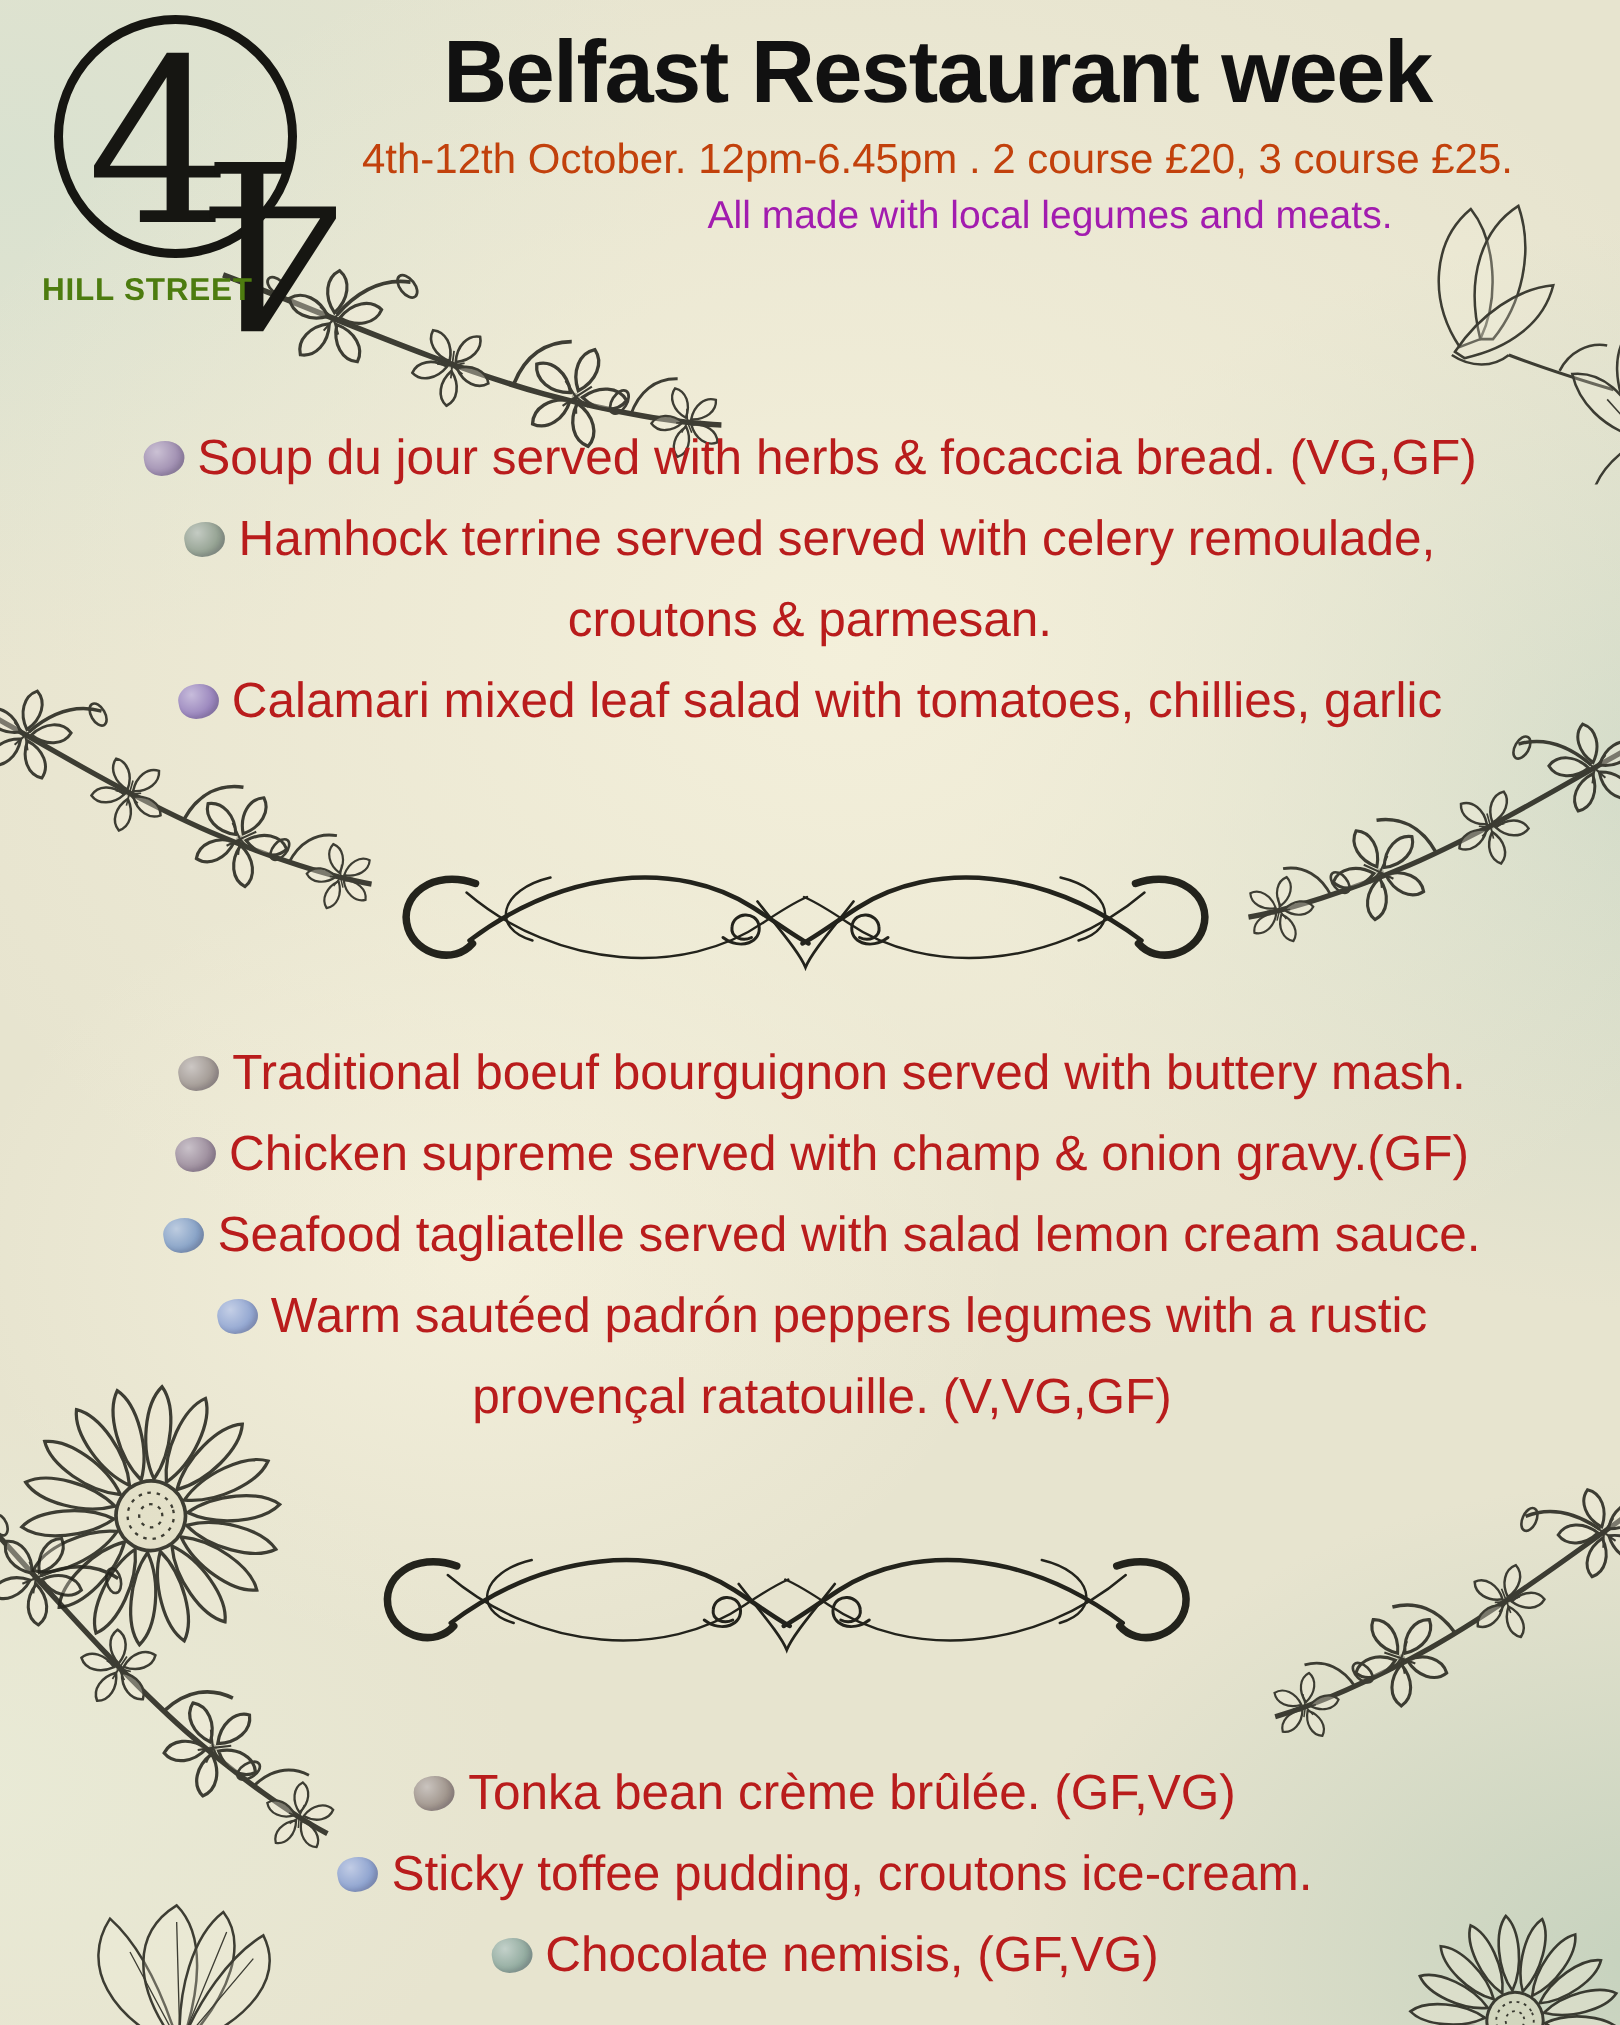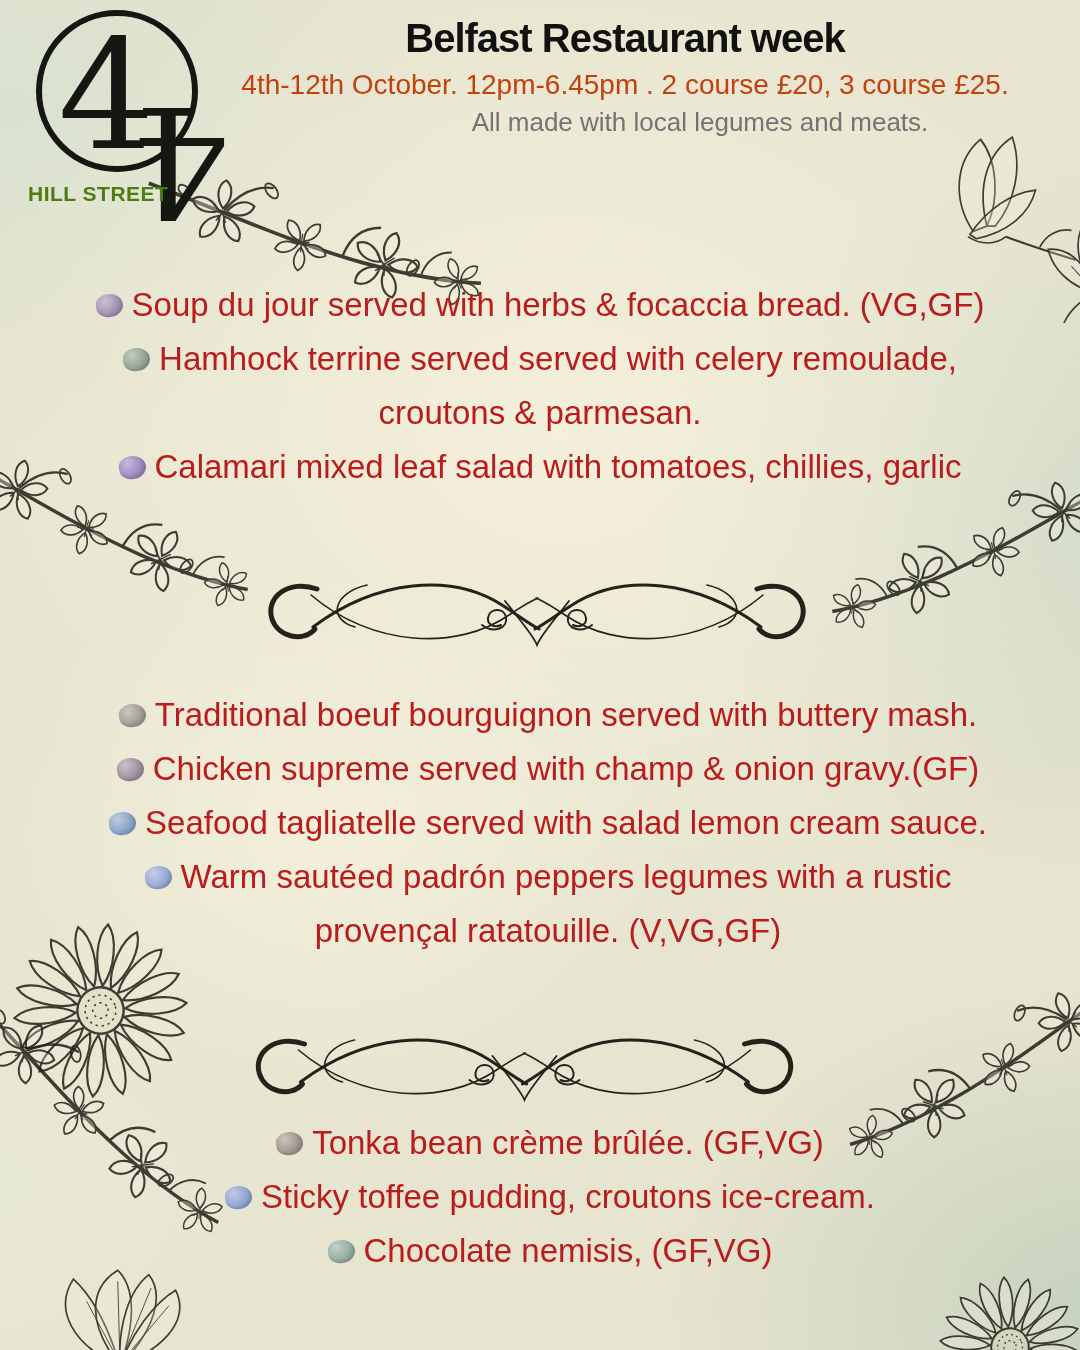--- a/index.html
+++ b/index.html
@@ -24,23 +24,23 @@
   .logo-circle{position:absolute;left:8px;top:6px;width:150px;height:150px;
     border:6px solid #161612;border-radius:50%;}
   .logo-num{position:absolute;font-family:"DejaVu Serif","Liberation Serif",serif;
     font-size:152px;line-height:1;color:#161612;font-weight:500;}
   .logo-num.a{left:30px;top:16px;}
   .logo-num.b{left:104px;top:80px;transform:rotate(180deg);}
   .logo-name{position:absolute;left:0px;top:178px;font-size:21px;font-weight:700;
     letter-spacing:.5px;color:#4d7c0f;white-space:nowrap;}
 
   .header-text{position:absolute;left:225px;top:16px;width:800px;text-align:center;}
-  .title{font-size:40px;font-weight:800;letter-spacing:-1px;color:#111;line-height:1.1;}
+  .title{font-size:59px;font-weight:800;letter-spacing:-1px;color:#111;line-height:1.1;}
   .subtitle{font-size:28px;margin-top:9px;color:#c2410c;}
-  .tagline{font-size:26px;margin-top:6px;padding-left:150px;color:#737373;}
+  .tagline{font-size:26px;margin-top:6px;padding-left:150px;color:#a21caf;}
 
   
   .menu-section{position:absolute;left:0;right:0;}
   .menu-line{height:54px;display:flex;align-items:center;justify-content:center;gap:9px;}
   .bullet{width:27px;height:23px;flex:none;border-radius:46% 54% 52% 48%;
     transform:rotate(-10deg);box-shadow:inset -2px -2px 3px rgba(60,50,80,0.18);}
   .menu-text{font-size:33px;white-space:nowrap;color:#b91c1c;}
 
   .flourish-wrap{position:absolute;z-index:2;}
   .flourish-wrap svg{width:100%;height:100%;display:block;}
@@ -226,21 +226,21 @@
         <span class="menu-text">provençal ratatouille. (V,VG,GF)</span>
       </div>
     </div>
 
   <div class="flourish-wrap" style="left:232px;top:1018px;width:585px;height:96px;">
     <svg viewBox="0 0 580 96">
         <use href="#flourish"></use>
       </svg>
   </div>
 
-  <div class="menu-section" style="top:1116px;padding-left:20px;">
+  <div class="menu-section" style="top:1168px;padding-left:20px;">
       <div class="menu-line">
         <span class="bullet" style="background: radial-gradient(circle at 35% 28%, rgb(202, 196, 191), rgb(159, 148, 139) 60%, rgb(140, 130, 122) 100%);"></span>
         <span class="menu-text">Tonka bean crème brûlée. (GF,VG)</span>
       </div>
       <div class="menu-line">
         <span class="bullet" style="background: radial-gradient(circle at 35% 28%, rgb(193, 204, 229), rgb(142, 163, 207) 60%, rgb(125, 143, 182) 100%);"></span>
         <span class="menu-text">Sticky toffee pudding, croutons ice-cream.</span>
       </div>
       <div class="menu-line">
         <span class="bullet" style="background: radial-gradient(circle at 35% 28%, rgb(195, 209, 202), rgb(146, 171, 159) 60%, rgb(128, 150, 140) 100%);"></span>

